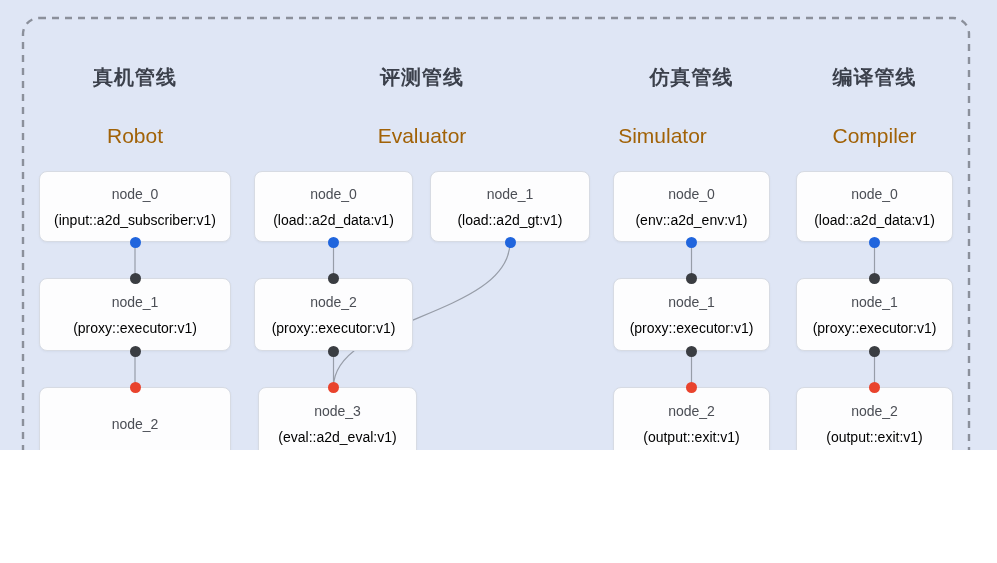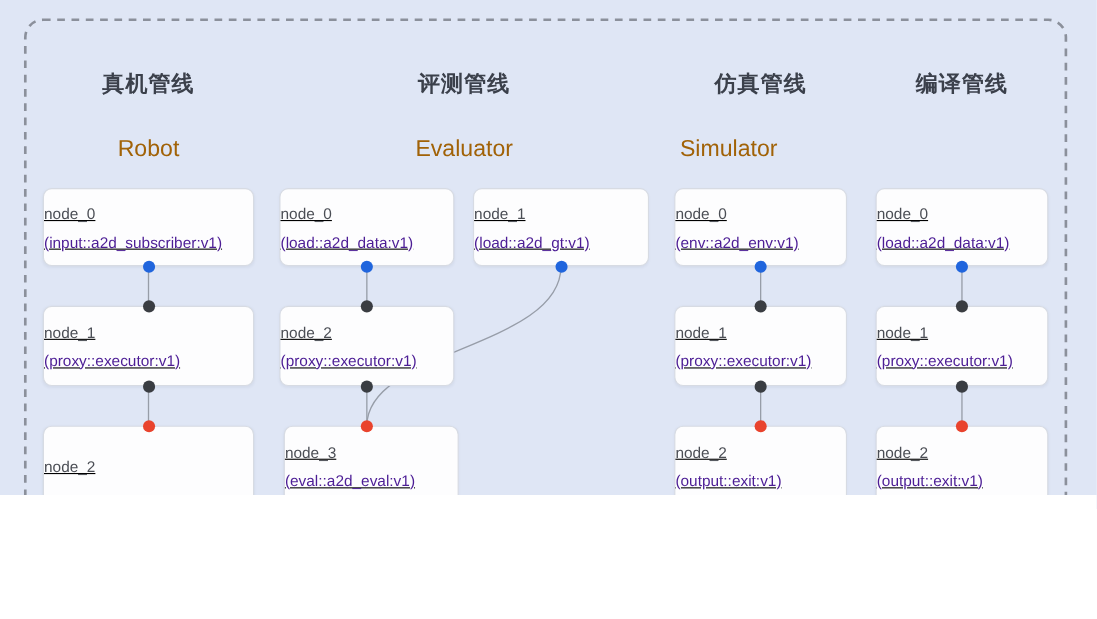--- a/index.html
+++ b/index.html
@@ -15,26 +15,25 @@
     letter-spacing:1px;
   }
   .pipe-subtitle{
     position:absolute;z-index:1;text-align:center;
     font-size:21px;font-weight:400;color:#a16207;height:28px;line-height:28px;
   }
   .node{
     position:absolute;z-index:2;
     background:#fdfdfe;border:1px solid #d7dbe3;border-radius:8px;
     box-sizing:border-box;
-    display:flex;flex-direction:column;align-items:flex-start;justify-content:center;
+    display:flex;flex-direction:column;align-items:center;justify-content:center;
     box-shadow:0 1px 2px rgba(100,110,140,0.08);
-    text-decoration:underline;
   }
   .node-name{font-size:14px;color:#4b4e55;line-height:20px;}
-  .node-type{font-size:14px;color:#4c1d95;line-height:20px;margin-top:6px;}
+  .node-type{font-size:14px;color:#000000;line-height:20px;margin-top:6px;}
   .port{
     position:absolute;z-index:3;width:11px;height:11px;border-radius:50%;
   }
   .port-blue{background:#2065dd;}
   .port-dark{background:#3a3d42;}
   .port-red{background:#e9432d;}
 </style>
 </head>
 <body>
 
@@ -60,20 +59,21 @@
   <div class="pipe-title" style="left:39px;top:63px;width:192px">真机管线</div>
   <div class="pipe-subtitle" style="left:39px;top:122px;width:192px">Robot</div>
 
   <div class="pipe-title" style="left:254px;top:63px;width:336px">评测管线</div>
   <div class="pipe-subtitle" style="left:254px;top:122px;width:336px">Evaluator</div>
 
   <div class="pipe-title" style="left:613px;top:63px;width:157px">仿真管线</div>
   <div class="pipe-subtitle" style="left:584px;top:122px;width:157px">Simulator</div>
 
   <div class="pipe-title" style="left:796px;top:63px;width:157px">编译管线</div>
+  <div class="pipe-subtitle" style="left:796px;top:122px;width:157px">Compiler</div>
 
   <div class="node" style="left:39px;top:171px;width:192px;height:71px">
     <div class="node-name">node_0</div>
     <div class="node-type">(input::a2d_subscriber:v1)</div>
   </div>
   <div class="node" style="left:39px;top:278px;width:192px;height:73px">
     <div class="node-name">node_1</div>
     <div class="node-type">(proxy::executor:v1)</div>
   </div>
   <div class="node" style="left:39px;top:387px;width:192px;height:73px">

